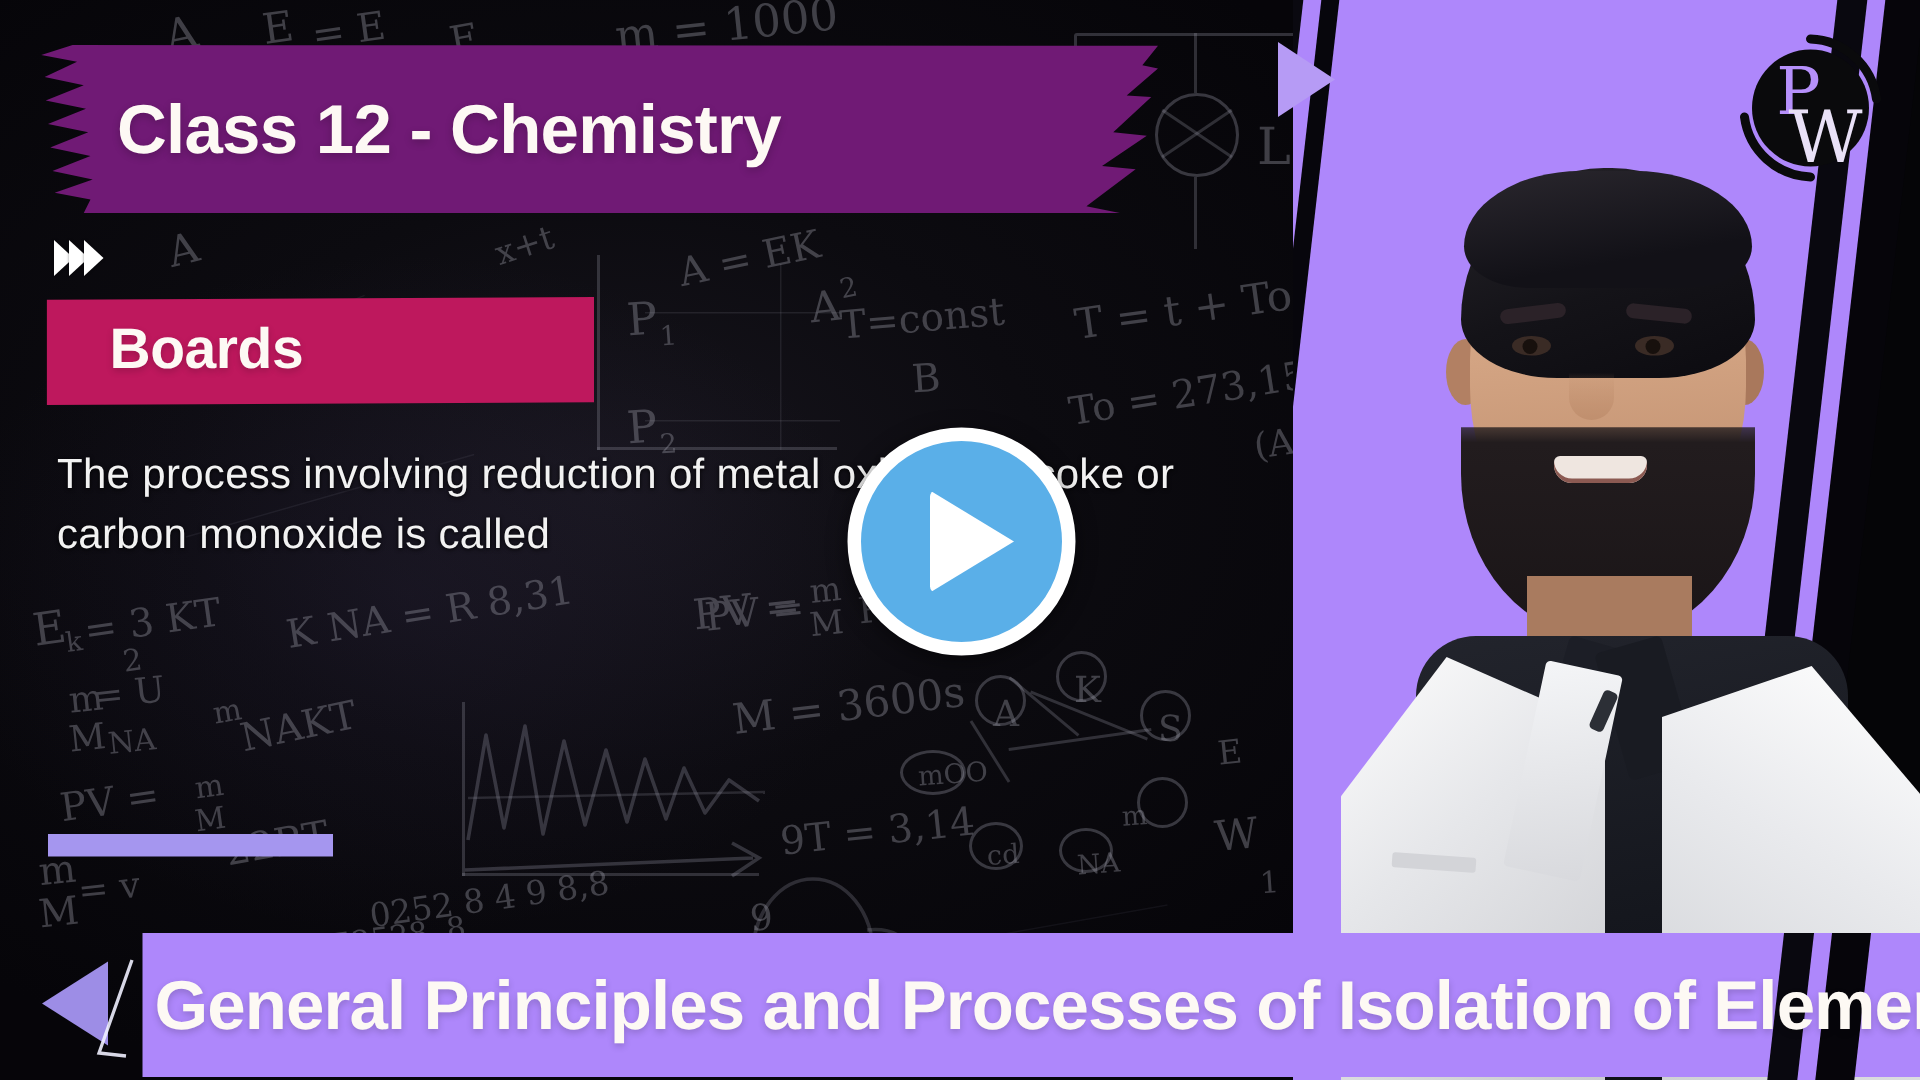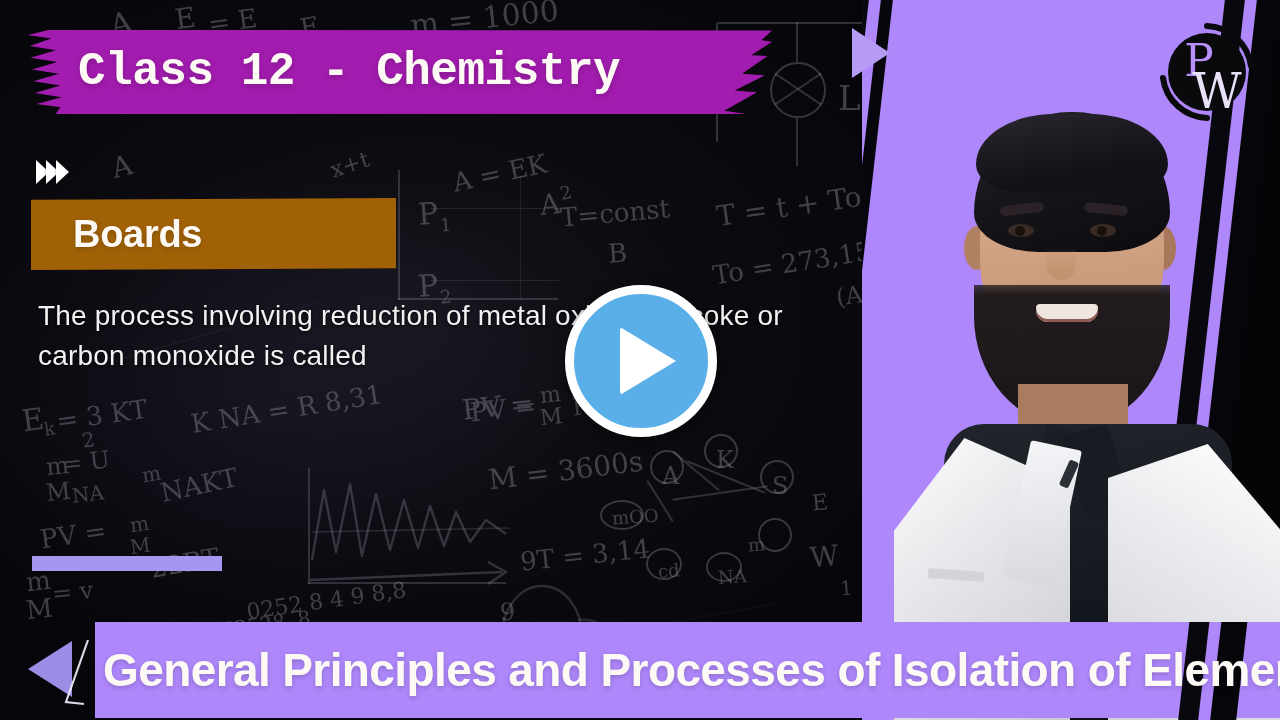--- a/index.html
+++ b/index.html
@@ -55,22 +55,22 @@
     pointer-events:none;
   }
   .line{
     position:absolute;
     background:rgba(150,150,165,.28);
     pointer-events:none;
   }
 
   
   .title-ribbon{
-    position:absolute; left:26px; top:30px; width:746px; height:84px;
-    background:#a21caf;
+    position:absolute; left:26px; top:30px; width:746px; height:112px;
+    background:#701a75;
     -webkit-clip-path:polygon(
       3.0% 0%, 100% 0.5%,
       98.6% 12%, 100% 14%,
       97.2% 30%, 99.4% 31%,
       96.0% 52%, 99.0% 54%,
       95.0% 72%, 98.0% 74%,
       93.6% 96%, 96.6% 100%,
       4.0% 100%,
       4.6% 92%, 1.4% 88%,
       4.8% 80%, 1.2% 75%,
@@ -89,21 +89,20 @@
       93.6% 96%, 96.6% 100%,
       4.0% 100%,
       4.6% 92%, 1.4% 88%,
       4.8% 80%, 1.2% 75%,
       4.6% 66%, 1.0% 61%,
       4.4% 52%, 0.8% 47%,
       4.2% 38%, 0.6% 33%,
       4.0% 24%, 0.5% 19%,
       3.4% 10%, 0.2% 6%
     );
-    font-family:Liberation Mono, monospace;
   }
   .title-ribbon .t-label{
     position:absolute; left:52px; top:50%; transform:translateY(-50%);
     color:#fdf9f4;
     font-size:46px; font-weight:700; letter-spacing:-0.5px;
     text-shadow:0 2px 6px rgba(0,0,0,.20);
     white-space:nowrap;
   }
 
   
@@ -117,21 +116,21 @@
     border-bottom:12px solid transparent;
     border-left:13px solid #ffffff;
     filter:drop-shadow(0 0 1px rgba(0,0,0,.4));
   }
   .chev.c2{ margin-left:-5px; }
   .chev.c3{ margin-left:-5px; }
 
   
   .boards-tag{
     position:absolute; left:31px; top:198px; width:365px; height:72px;
-    background:#a16207;
+    background:#be185d;
     -webkit-clip-path:polygon(0% 2.5%, 100% 0%, 100% 97.5%, 0% 100%);
     clip-path:polygon(0% 2.5%, 100% 0%, 100% 97.5%, 0% 100%);
   }
   .boards-tag .b-label{
     position:absolute; left:42px; top:50%; transform:translateY(-50%);
     color:#fdf9f4; font-size:38px; font-weight:700; letter-spacing:-0.3px;
     text-shadow:0 2px 5px rgba(0,0,0,.18);
   }
 
   

